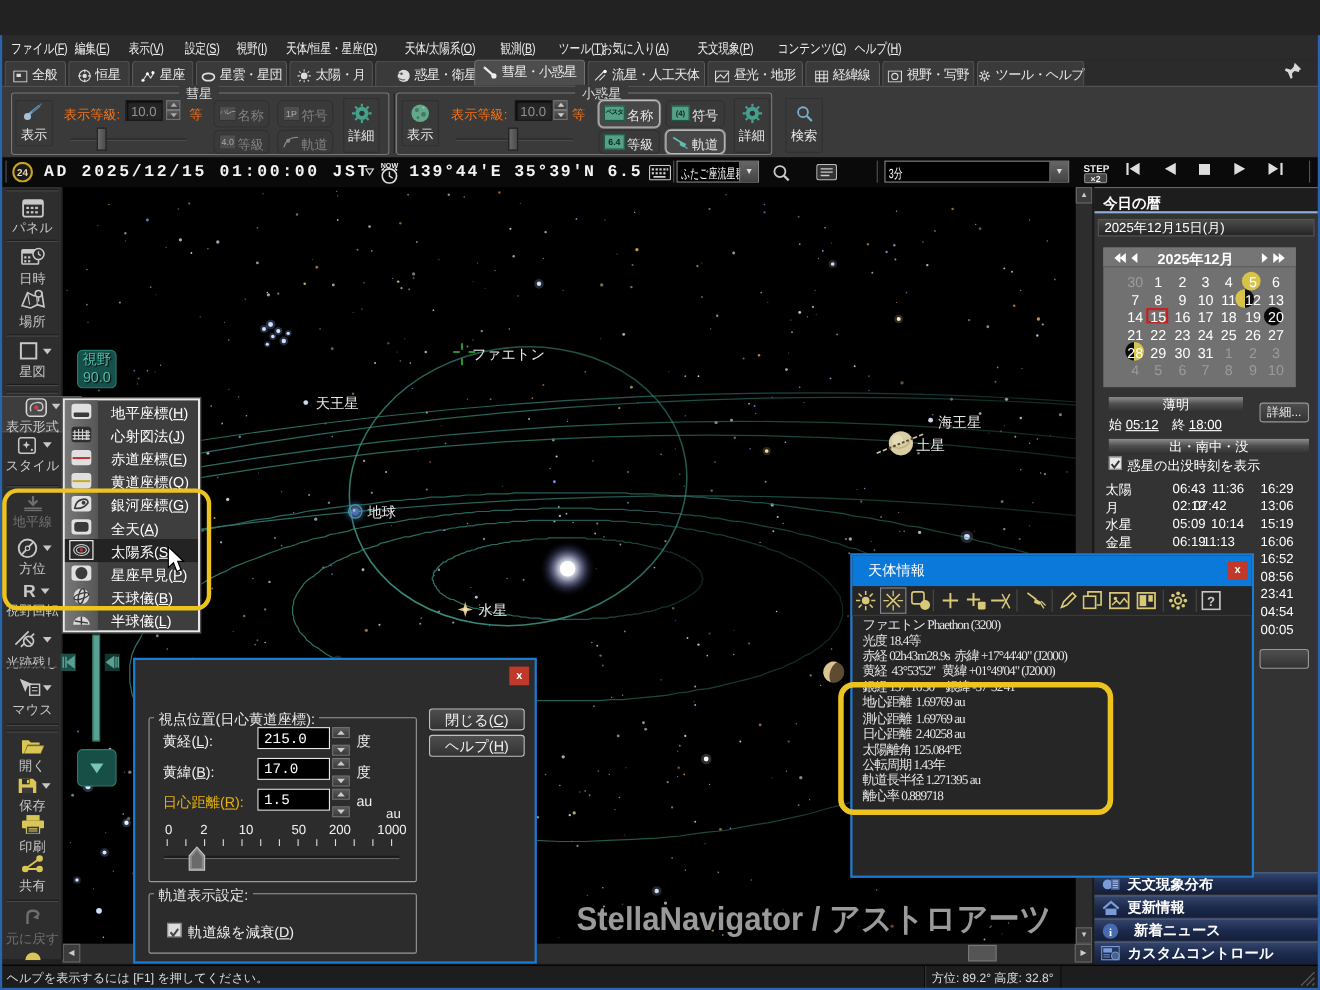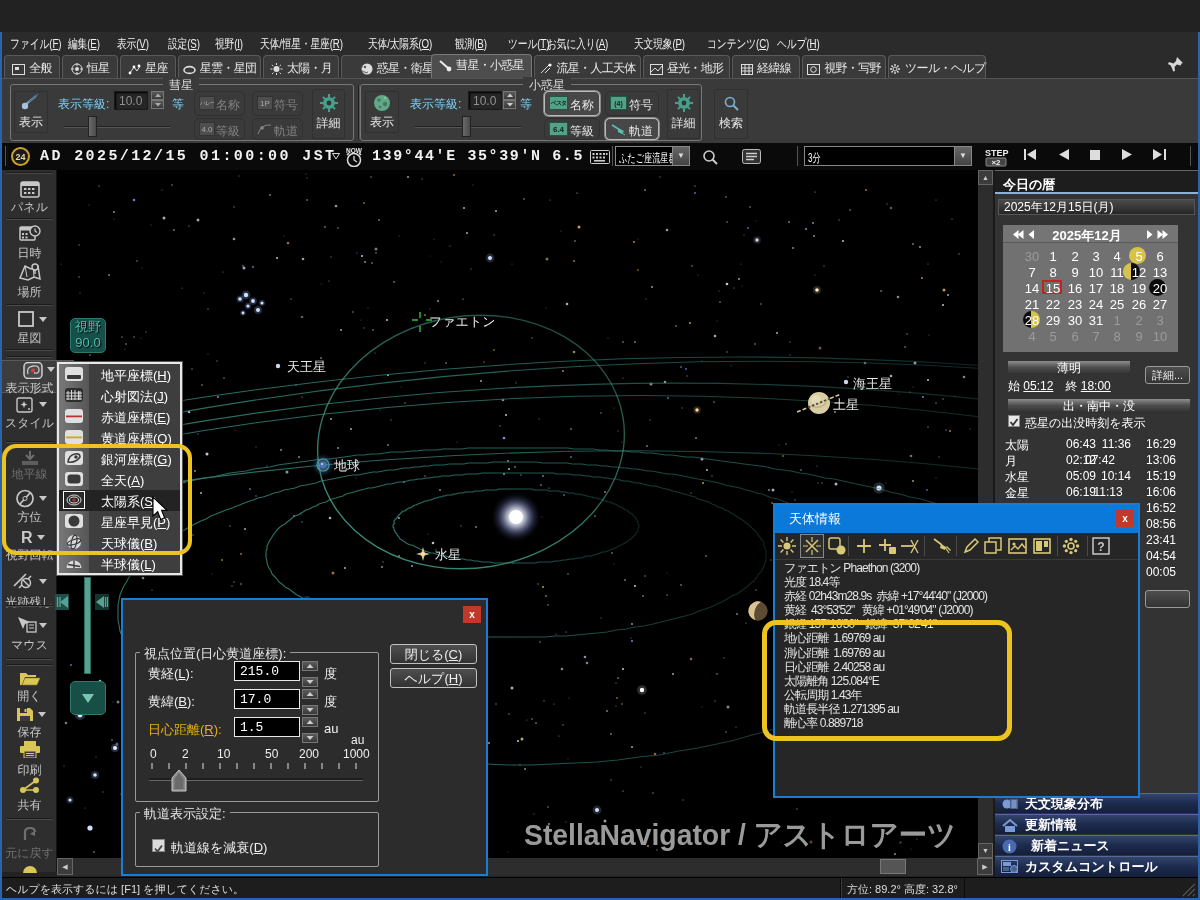--- a/index.html
+++ b/index.html
@@ -20,21 +20,21 @@
 .tab.active{background:#4d4d4d;border-color:#777;padding-top:2px;top:0;height:24px}
 .tab .ti{display:inline-block;vertical-align:-3px;margin-right:4px}
 
 #toolbar{position:absolute;left:2px;top:78px;width:1196px;height:65px;background:#3a3a3a;border-top:1px solid #555}
 .group{position:absolute;top:5px;height:57px;border:1px solid #777;border-radius:3px}
 .glabel{position:absolute;top:-8px;background:#3a3a3a;padding:0 6px;color:#ddd;font-size:12px}
 .tbtn{position:absolute;background:#3a3a3a;border:1px solid #303030;border-radius:2px;color:#e8e8e8;font-size:12px;text-align:center}
 .tbtn.big{width:47px;height:50px}
 .tbtn.dis{color:#828282}
 .tbtn.pressed{background:#474747;border:1px solid #bbb;box-shadow:0 0 0 1px #888}
-.tlab{position:absolute;color:#7dd3fc;font-size:12px;white-space:nowrap}
+.tlab{position:absolute;color:#f97316;font-size:12px;white-space:nowrap}
 .spin{position:absolute;height:19px;background:#262626;border:1px solid #1a1a1a;box-shadow:inset 1px 1px 2px #000;color:#909090;font-size:12px;padding:2px 0 0 4px;width:40px}
 .slider{position:absolute;height:22px}
 .slider .track{position:absolute;left:0;right:0;top:10px;height:2px;background:#222;border-bottom:1px solid #555}
 .slider .thumb{position:absolute;top:0;width:9px;height:21px;background:linear-gradient(90deg,#6a6a6a,#4a4a4a);border:1px solid #222}
 
 #timebar{position:absolute;left:2px;top:143px;width:1196px;height:27px;background:#0a0a0a;color:#f2f2f2;font-family:"Liberation Mono",monospace;font-size:15px;font-weight:bold}
 #timebar .t{position:absolute;top:5px;white-space:nowrap}
 .grip{position:absolute;top:3px;width:3px;height:20px;border-left:1px solid #555;border-right:1px solid #111}
 .combo{position:absolute;top:3px;height:20px;background:#000;border:1px solid #888;color:#fff;font-size:12px;font-weight:normal;font-family:"Liberation Sans",sans-serif}
 .combo .txt{position:absolute;left:3px;top:3px;white-space:nowrap;transform:scaleX(0.68);transform-origin:0 0}
@@ -69,21 +69,21 @@
 .updown div{position:absolute;left:0;width:16px;height:10px;background:linear-gradient(#5a5a5a,#3a3a3a);border:1px solid #777;color:#ccc;font-size:6px;text-align:center;line-height:8px}
 
 #ctxmenu{position:absolute;left:57px;top:362px;width:125px;height:213px;background:#3e3e3e;border:2px solid #e8e8e8;outline:1px solid #555;box-shadow:2px 2px 4px rgba(0,0,0,.6)}
 #ctxmenu .strip{position:absolute;left:0;top:0;bottom:0;width:30px;background:linear-gradient(90deg,#787878,#565656)}
 .mitem{position:absolute;left:0;width:121px;height:21px;color:#fff;font-size:13px}
 .mitem .mtx{position:absolute;left:42px;top:3px;white-space:nowrap}
 .mitem.hot{background:#232323}
 .micon{position:absolute;left:5px;top:2px;width:20px;height:16px}
 
 .anno{position:absolute;border:5px solid #edc41f;border-radius:14px;z-index:90}
-.mono{font-family:Liberation Sans, sans-serif}
+.mono{font-family:Liberation Serif, serif}
 </style></head>
 <body>
 <div id="win">
 
   <div id="map"><svg id="mapsvg" width="921" height="688" viewBox="0 0 921 688">
     <defs>
       <radialGradient id="sun" cx="50%" cy="50%" r="50%">
         <stop offset="0%" stop-color="#ffffff"></stop>
             <stop offset="18%" stop-color="#ffffff"></stop>
         <stop offset="38%" stop-color="#cdd4f0" stop-opacity="0.75"></stop>

